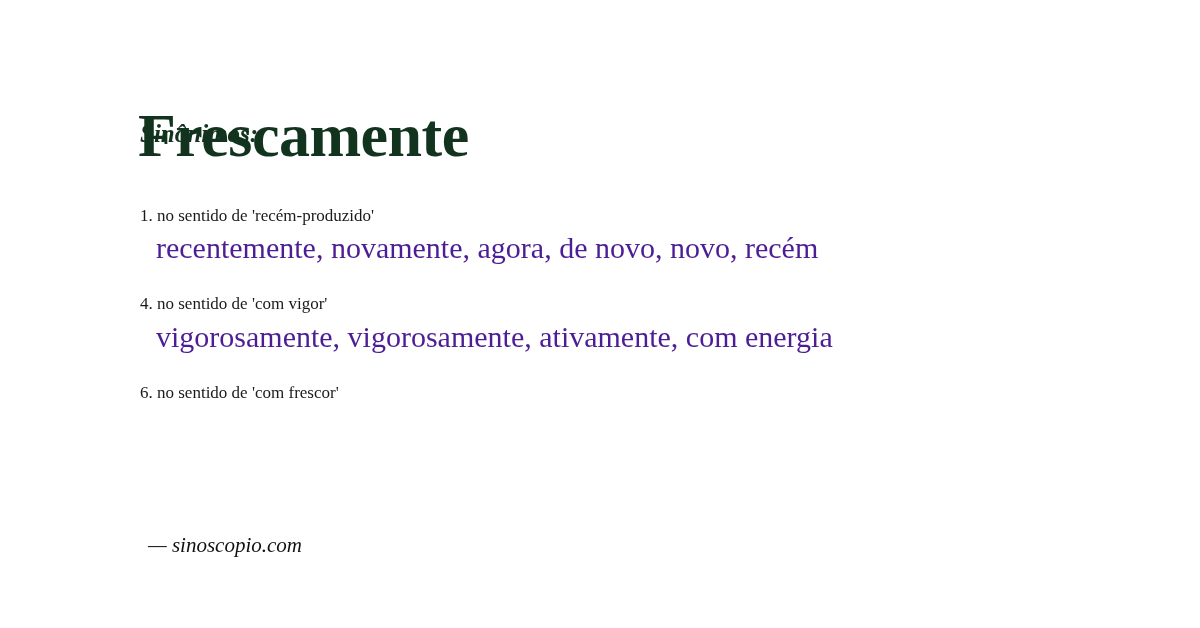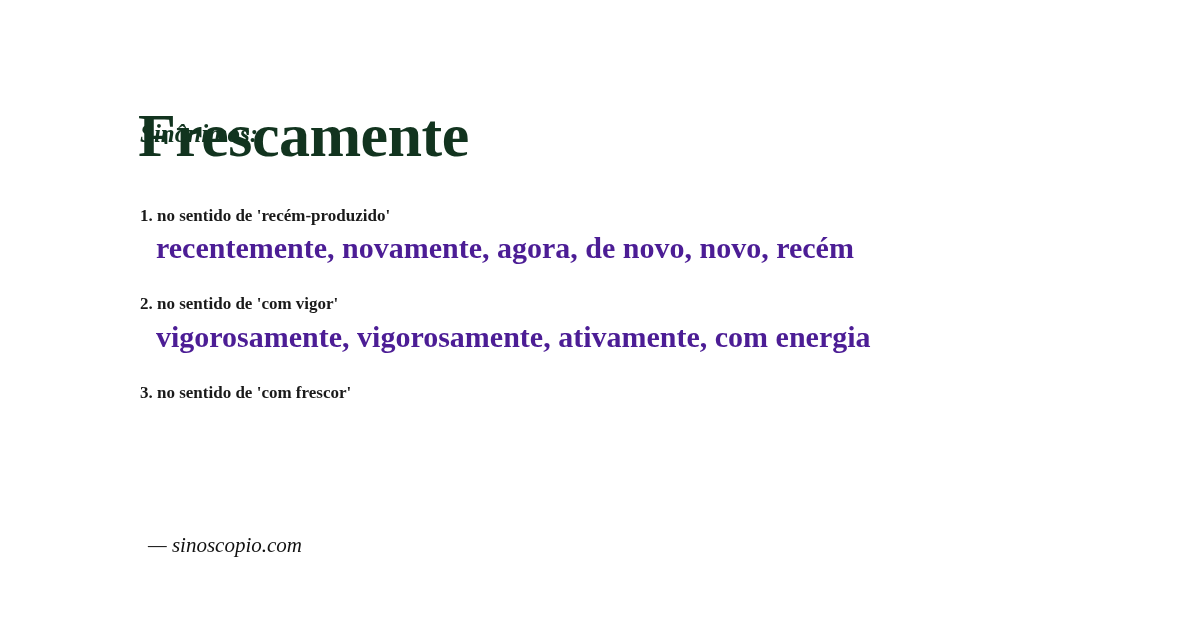--- a/index.html
+++ b/index.html
@@ -39,21 +39,20 @@
     font-size: 25px;
     font-weight: bold;
     font-style: italic;
     color: #12341f;
   }
   .senses {
     position: absolute;
     left: 140px;
     top: 205px;
     width: 1000px;
-    font-weight: bold;
   }
   .sense {
     margin-bottom: 26px;
   }
   .sense-label {
     font-family: "Liberation Serif", serif;
     font-size: 17px;
     color: #1a1a1a;
     line-height: 1.3;
     margin-bottom: 2px;
@@ -85,25 +84,25 @@
   <div class="subtitle">Sinônimos:</div>
 
   <div class="senses">
 
     <div class="sense">
       <div class="sense-label">1. no sentido de 'recém-produzido'</div>
       <div class="sense-words">recentemente, novamente, agora, de novo, novo, recém</div>
     </div>
 
     <div class="sense">
-      <div class="sense-label">2. no sentido de 'com vigor'</div>
+      <div class="sense-label">4. no sentido de 'com vigor'</div>
       <div class="sense-words">vigorosamente, vigorosamente, ativamente, com energia</div>
     </div>
 
     <div class="sense">
-      <div class="sense-label">3. no sentido de 'com frescor'</div>
+      <div class="sense-label">6. no sentido de 'com frescor'</div>
     </div>
 
   </div>
 
   <div class="source">— sinoscopio.com</div>
 
 </div>
 
 </body></html>

